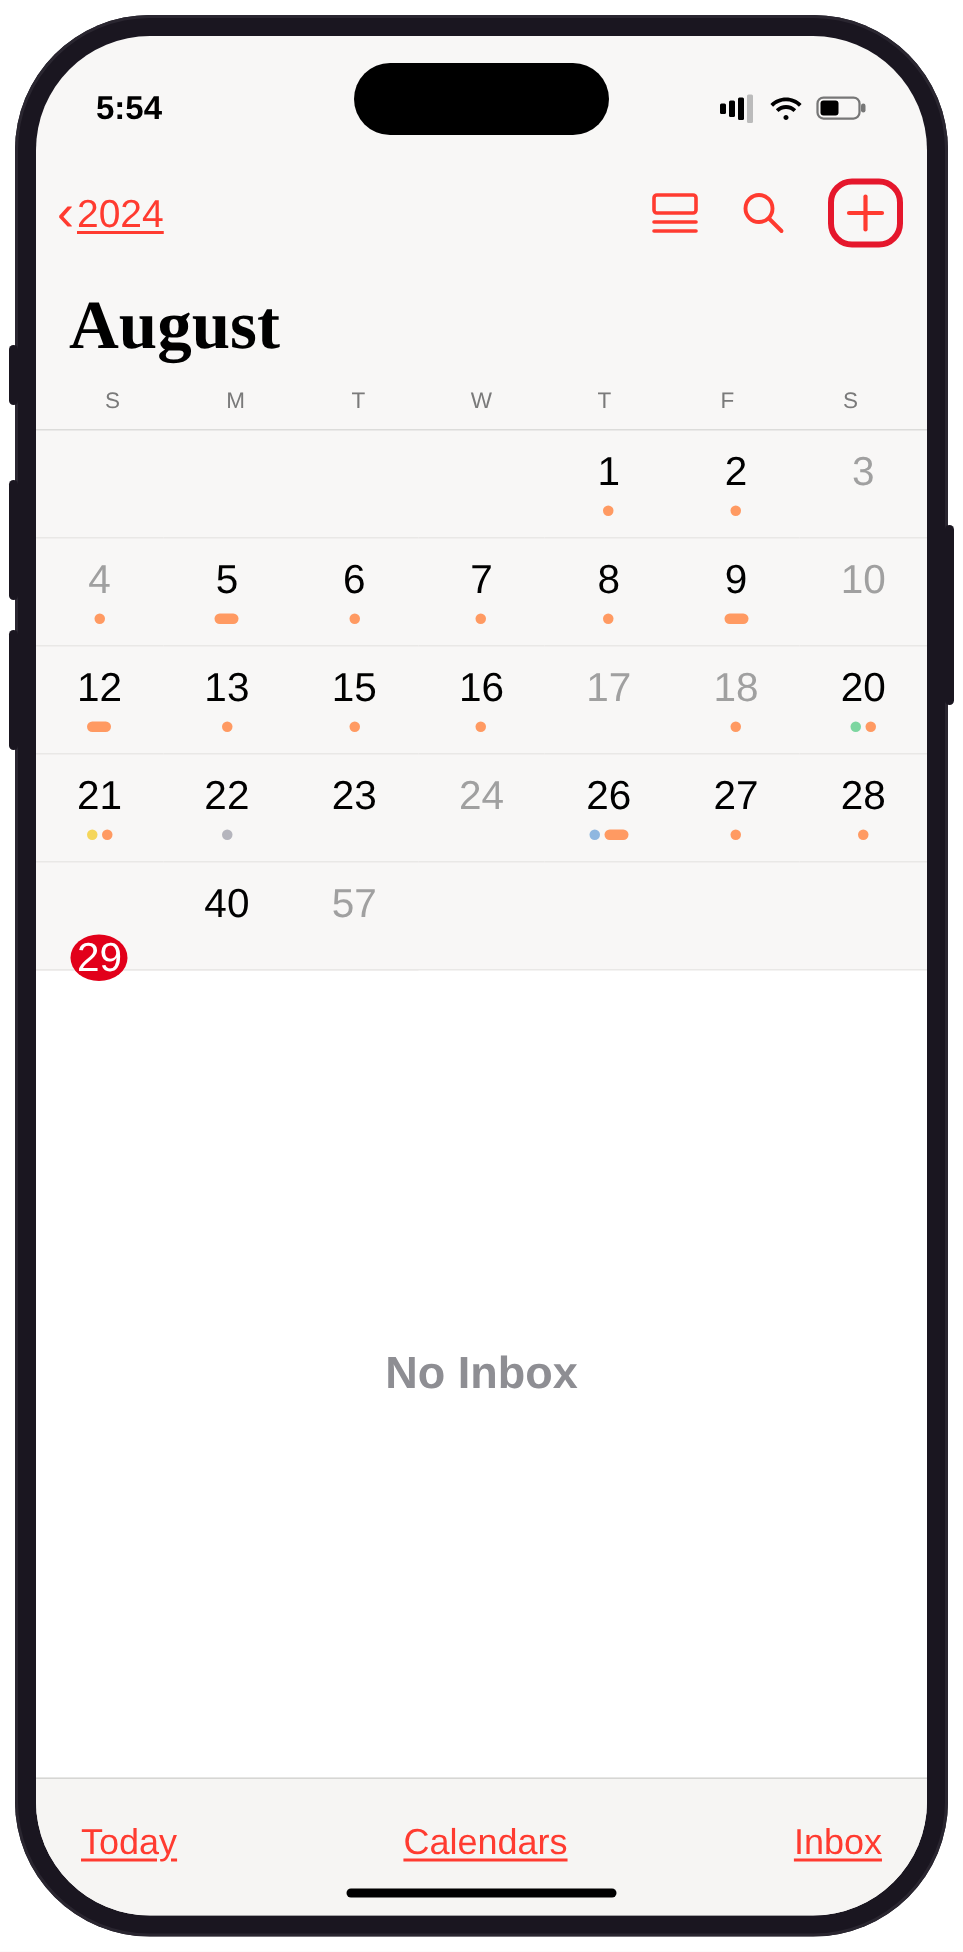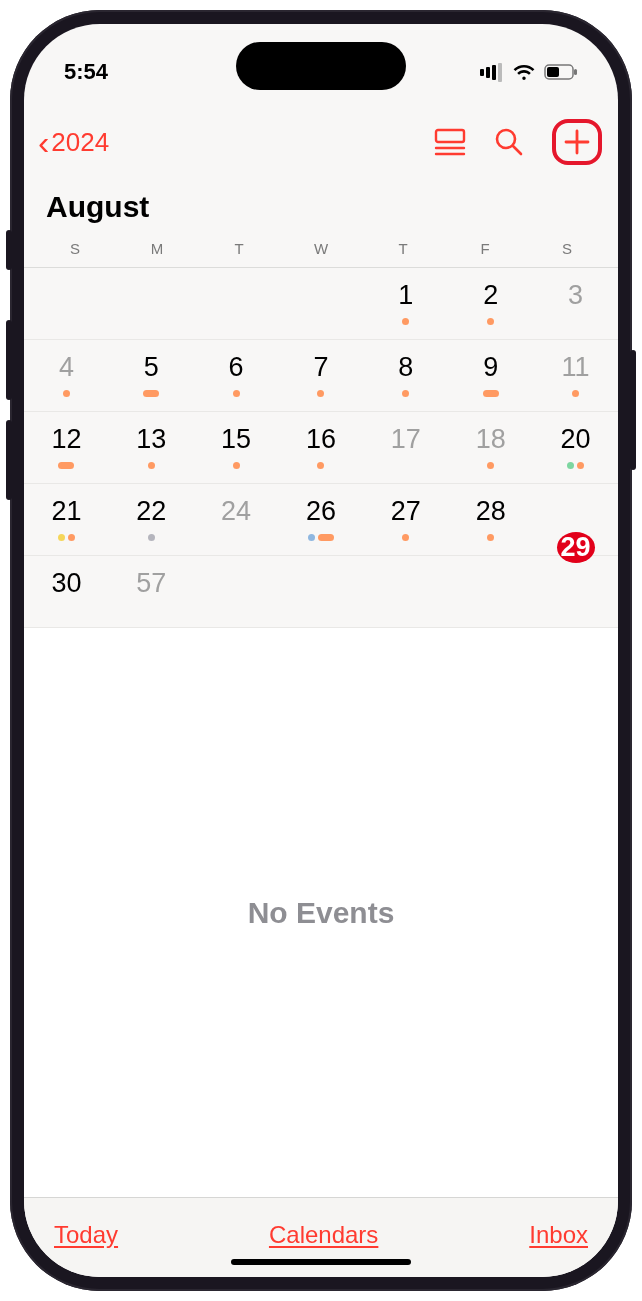--- a/index.html
+++ b/index.html
@@ -66,34 +66,35 @@
 
   .nav {
     display: flex;
     align-items: center;
     justify-content: space-between;
     padding: 10px 20px 0 14px;
     height: 70px;
   }
   .nav-left { display:flex; align-items:center; color:#ff3b30; font-size:26px; font-weight:400; }
   .nav-left .chev { font-size:34px; line-height:1; margin-right:2px; }
-  .nav-left .year { text-underline-offset: 3px; }
+  .nav-left .year { text-decoration: underline; text-underline-offset: 3px; }
   .nav-right { display:flex; align-items:center; gap: 28px; }
   .icon-btn { color:#ff3b30; display:flex; align-items:center; justify-content:center; }
   .add-highlight {
     border: 4px solid #e5172c;
     border-radius: 16px;
     padding: 4px 6px;
     margin-right: -4px;
   }
 
   .month-title {
-    font-size: 30px;
+    font-size: 46px;
     font-weight: 700;
     padding: 18px 22px 12px;
+    font-family: Liberation Serif, serif;
   }
 
   .weekdays {
     display: grid;
     grid-template-columns: repeat(7, 1fr);
     text-align: center;
     font-size: 15px;
     color: #7a7a7a;
     padding: 4px 10px 10px;
     border-bottom: 1px solid #dcdcda;
@@ -113,21 +114,21 @@
     font-size: 27px;
     font-weight: 400;
     position: relative;
   }
   .day .num { height: 38px; display:flex; align-items:center; justify-content:center; min-width:38px; }
   .day.weekend .num { color: #a0a0a0; }
   .day.today .num {
     background: #e2001a;
     color: #fff;
     border-radius: 50%;
-    font-weight: 700;
+    font-weight: 400;
     margin-top: 40px;
   }
   .dots { display:flex; gap:3px; margin-top:2px; height:10px; align-items:center;}
   .dot { width:7px; height:7px; border-radius:50%; }
   .dot.orange { background:#ff9a62; }
   .dot.pill { width:16px; border-radius:5px; }
   .dot.green { background:#7dd6a0; }
   .dot.yellow { background:#f5d65a; }
   .dot.gray { background:#b5b5bd; }
   .dot.blue { background:#8fb7e0; }
@@ -139,21 +140,21 @@
     justify-content:center;
     font-size: 30px;
     font-weight: 600;
     color: #8e8e93;
     background:#fff;
     border-top: 1px solid #e9e8e6;
     margin-top:-1px;
   }
 
   .toolbar {
-    height: 80px;
+    height: 92px;
     border-top: 1px solid #d6d6d4;
     background: #f6f5f3;
     display:flex;
     align-items:center;
     justify-content:space-between;
     padding: 0 30px 6px;
     font-size: 24px;
   }
   .toolbar a {
     color:#ff3b30;
@@ -311,24 +312,22 @@
             <span class="dot orange"></span>
           </div>
         </div>
         <div class="day">
           <div class="num">9</div>
           <div class="dots">
             <span class="dot orange pill"></span>
           </div>
         </div>
         <div class="day weekend">
-          <div class="num">11</div>
-          <div class="dots">
-            <span class="dot orange"></span>
-          </div>
+          <div class="num">10</div>
+          <div class="dots"></div>
         </div>
         <div class="day">
           <div class="num">12</div>
           <div class="dots">
             <span class="dot orange pill"></span>
           </div>
         </div>
         <div class="day">
           <div class="num">13</div>
           <div class="dots">
@@ -369,20 +368,24 @@
           <div class="dots">
             <span class="dot yellow"></span>
             <span class="dot orange"></span>
           </div>
         </div>
         <div class="day">
           <div class="num">22</div>
           <div class="dots">
             <span class="dot gray"></span>
           </div>
+        </div>
+        <div class="day">
+          <div class="num">23</div>
+          <div class="dots"></div>
         </div>
         <div class="day weekend">
           <div class="num">24</div>
           <div class="dots"></div>
         </div>
         <div class="day">
           <div class="num">26</div>
           <div class="dots">
             <span class="dot blue"></span>
             <span class="dot orange pill"></span>
@@ -398,31 +401,31 @@
           <div class="num">28</div>
           <div class="dots">
             <span class="dot orange"></span>
           </div>
         </div>
         <div class="day today">
           <div class="num">29</div>
           <div class="dots"></div>
         </div>
         <div class="day">
-          <div class="num">30</div>
+          <div class="num">40</div>
           <div class="dots"></div>
         </div>
         <div class="day weekend">
           <div class="num">57</div>
           <div class="dots"></div>
         </div>
       </div>
 
     <div class="events-area">
-      <span>No Events</span>
+      <span>No Inbox</span>
     </div>
 
     <div class="toolbar">
       <a>Today</a>
       <a>Calendars</a>
       <a>Inbox</a>
     </div>
 
     <div class="home-ind"></div>
   </div>

